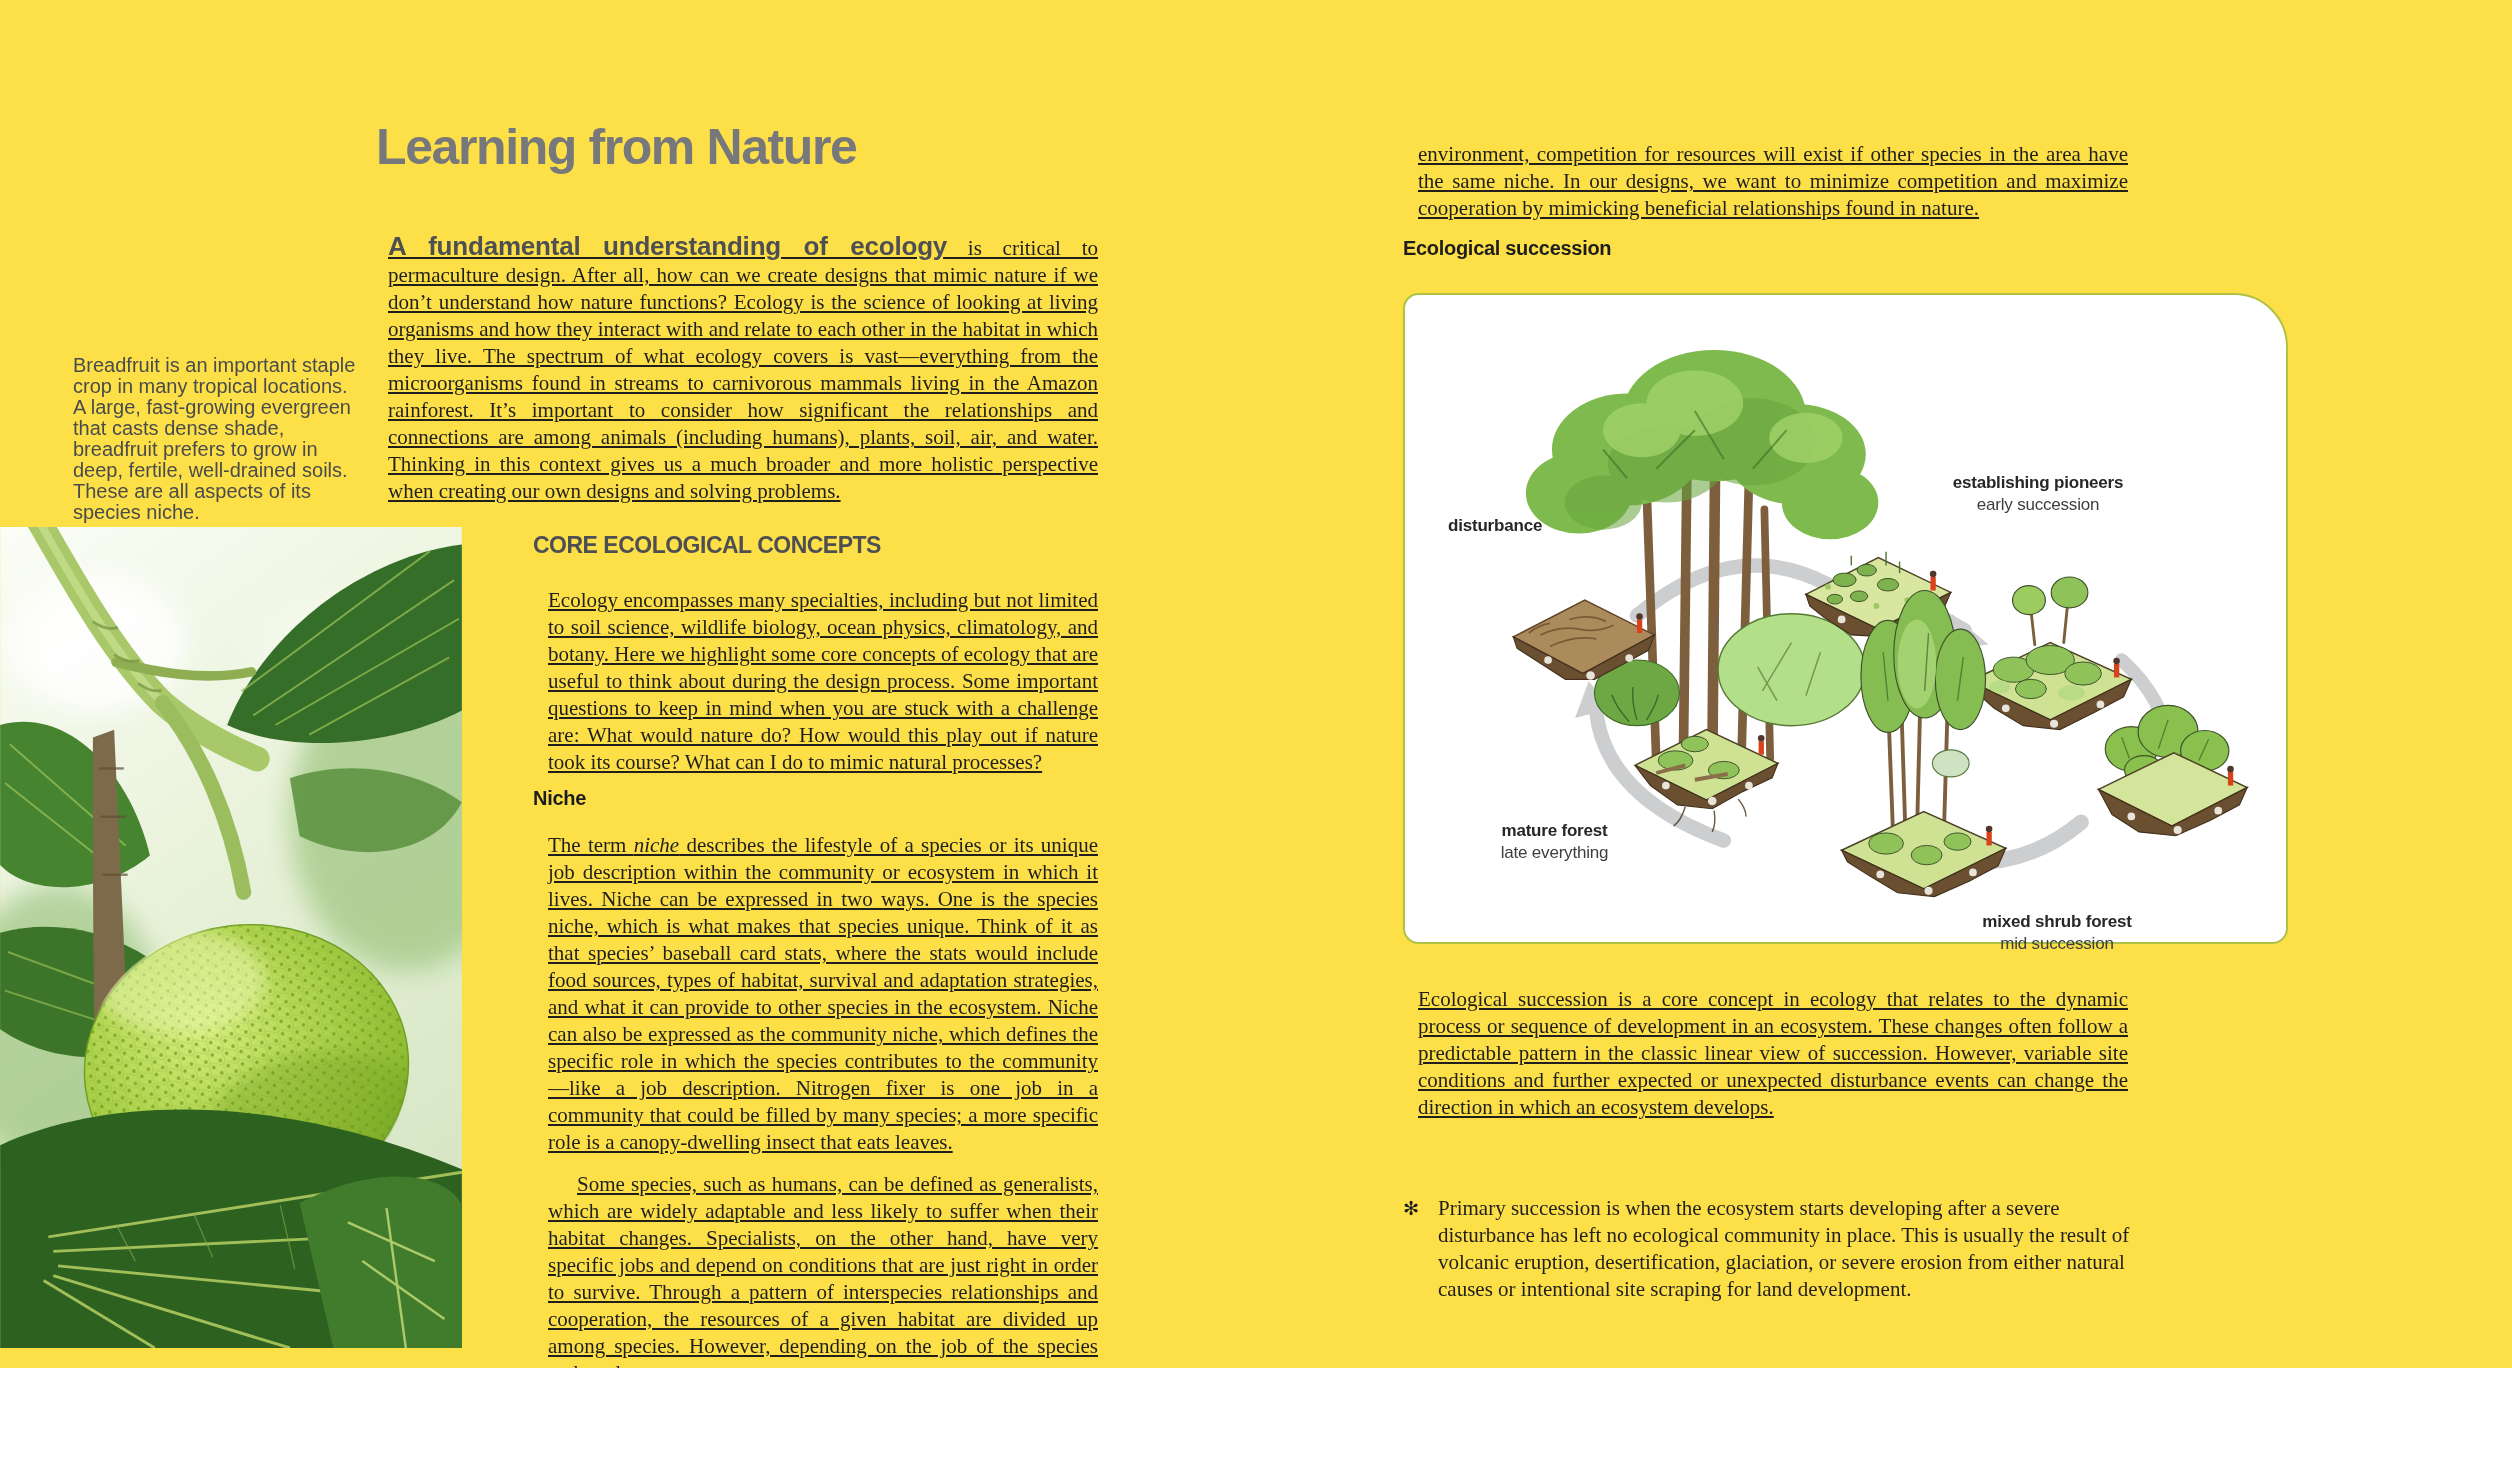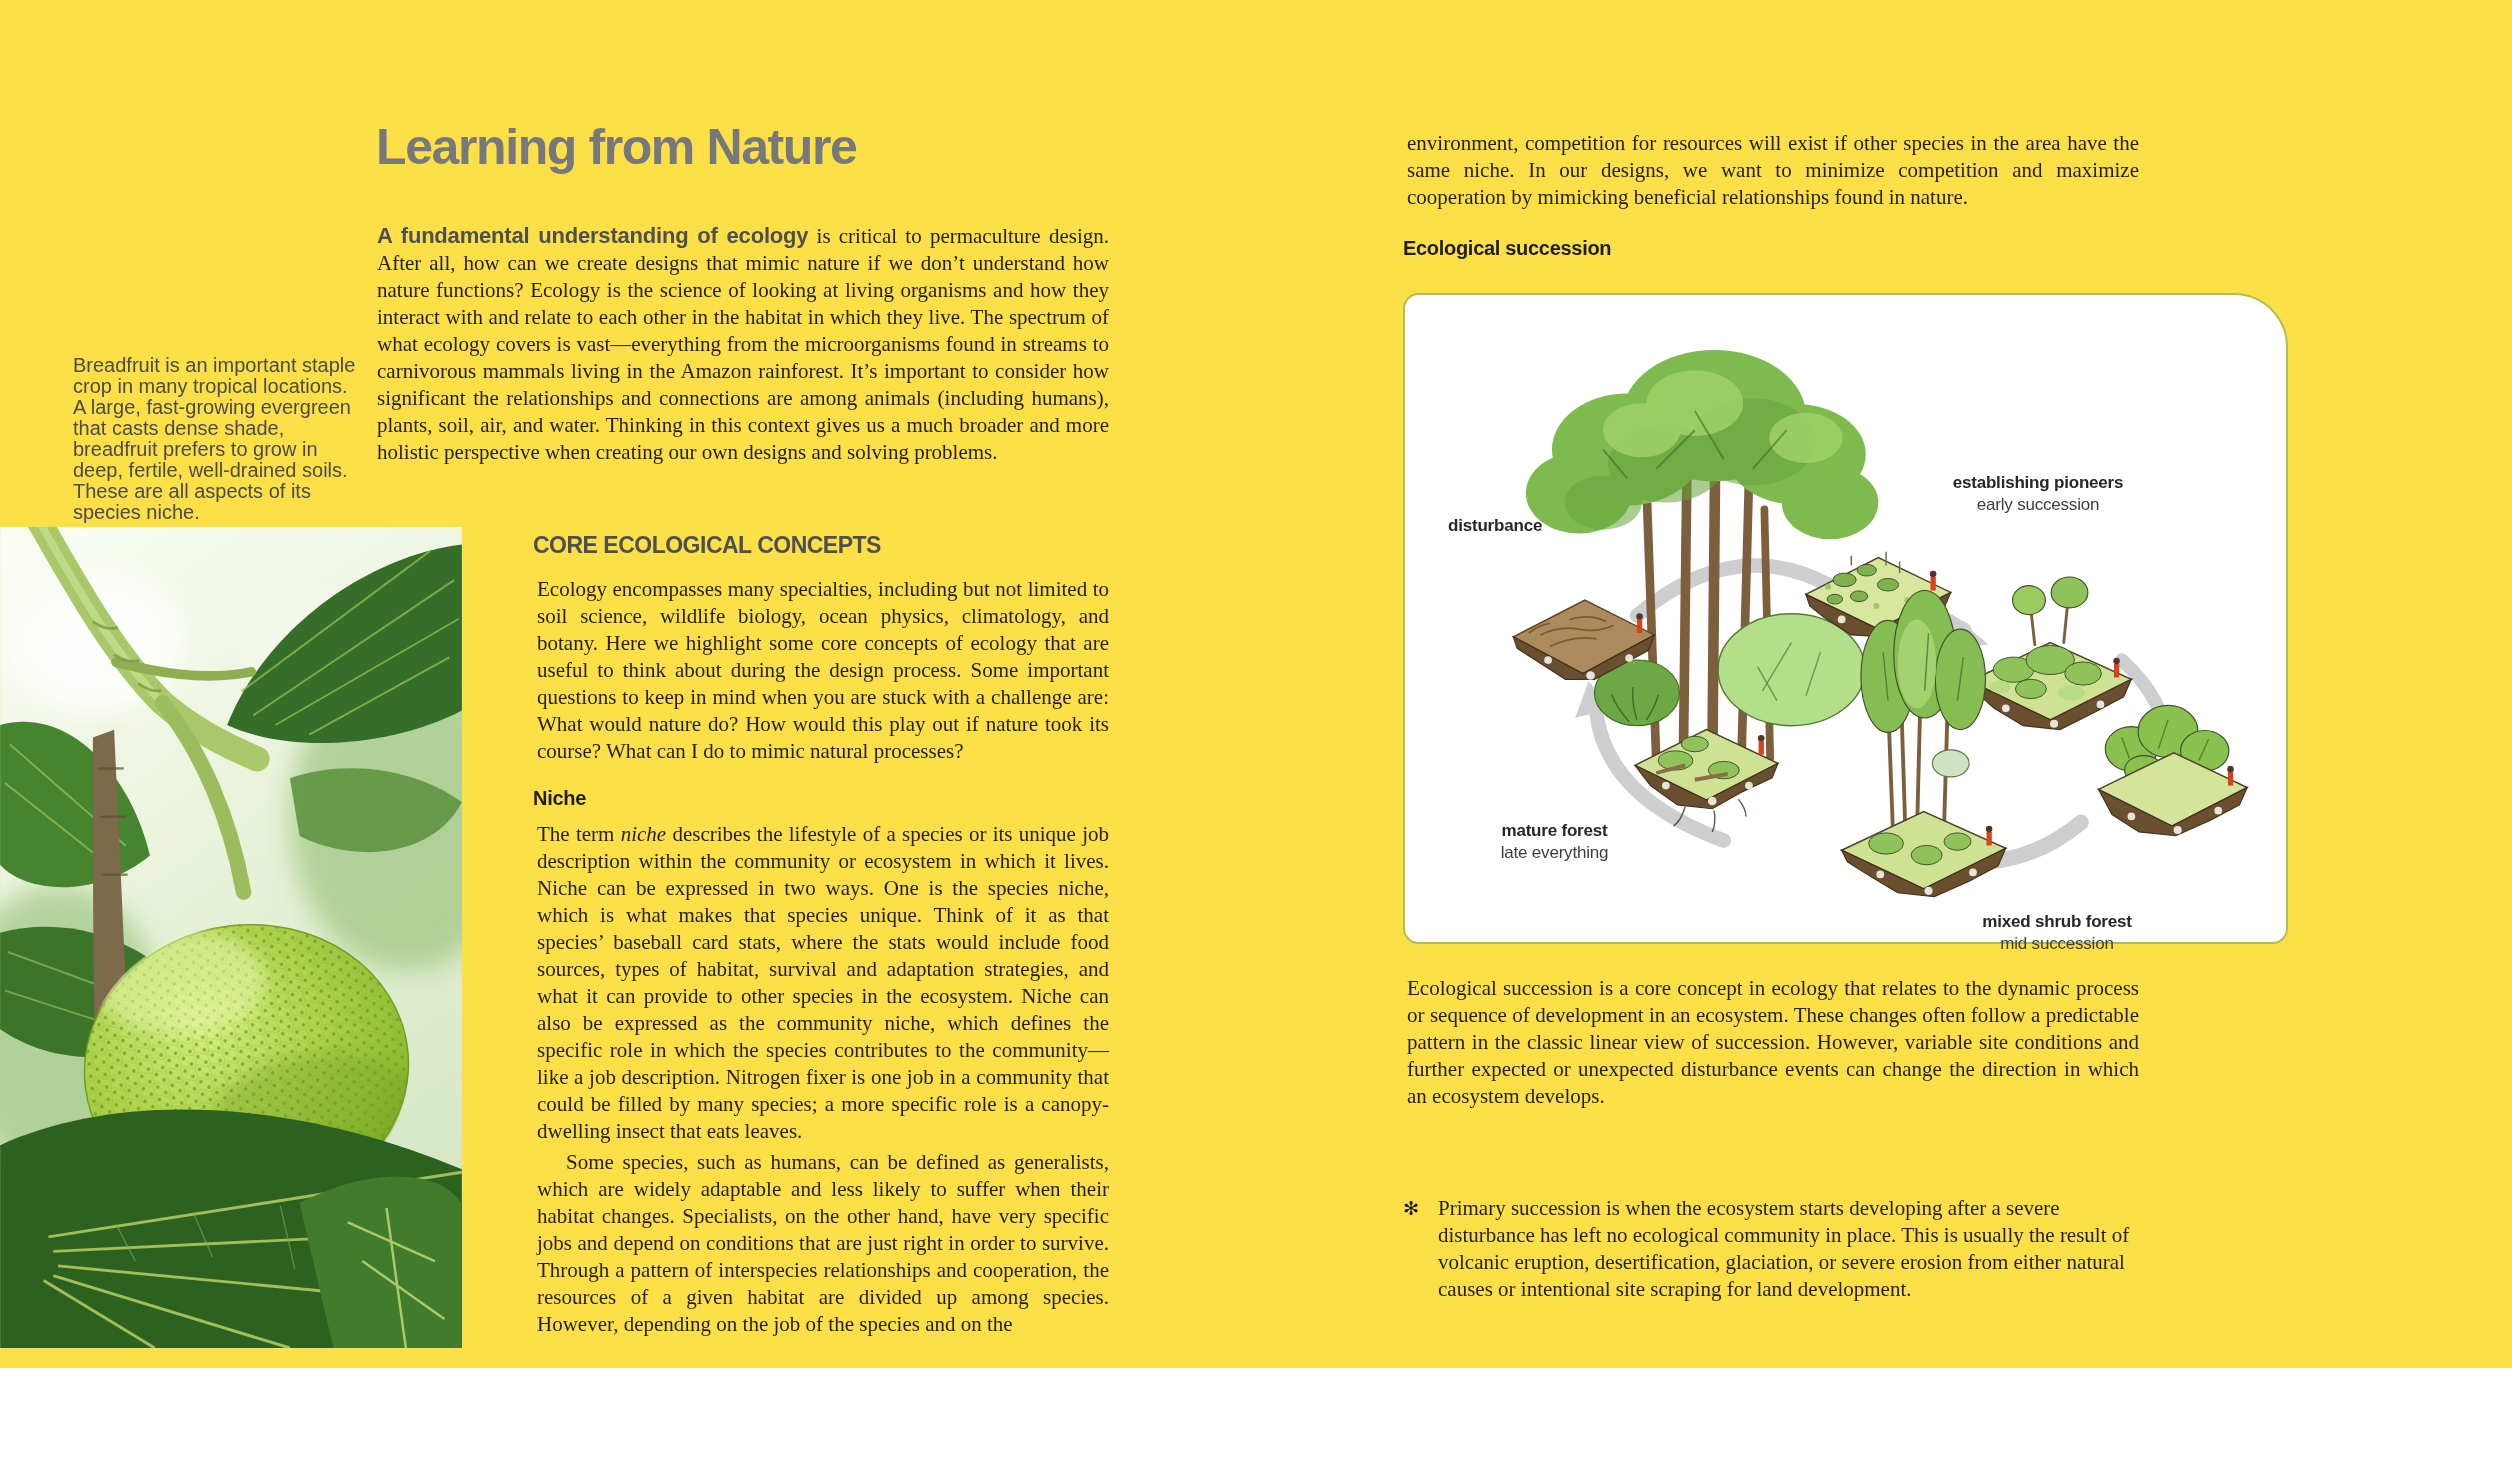--- a/index.html
+++ b/index.html
@@ -1,21 +1,21 @@
 <!DOCTYPE html>
 <html><head>
 <meta charset="utf-8">
 <style>
   html,body{margin:0;padding:0;background:#ffffff;}
   .spread{position:relative;width:2512px;height:1368px;background:#fde047;overflow:hidden;
           font-family:"Liberation Serif", serif;color:#1e1d1b;}
   .abs{position:absolute;}
   .body-serif{font-size:21px;line-height:27px;text-align:justify;color:#201f1d;}
-  .body-serif p{margin:4px;}
-  .lead-in{font-family:"Liberation Sans",sans-serif;font-weight:bold;font-size:22px;
+  .body-serif p{margin:15px;text-decoration:underline;}
+  .lead-in{font-family:"Liberation Sans",sans-serif;font-weight:bold;font-size:26px;
            letter-spacing:-0.2px;color:#4e4f52;}
   .page-title{font-family:"Liberation Sans",sans-serif;font-weight:bold;font-size:50px;
               letter-spacing:-1.4px;color:#77787b;margin:0;white-space:nowrap;}
   .caption{font-family:"Liberation Sans",sans-serif;font-size:20px;line-height:21px;
            color:#4a4b4d;text-align:left;}
   .sec-heading{font-family:"Liberation Sans",sans-serif;font-weight:bold;font-size:23px;
                letter-spacing:-0.5px;color:#4e4f52;white-space:nowrap;}
   .sub-heading{font-family:"Liberation Sans",sans-serif;font-weight:bold;font-size:20px;
                letter-spacing:-0.3px;color:#1d1d1d;white-space:nowrap;text-align:center;}
   .indent{text-indent:29px;}

